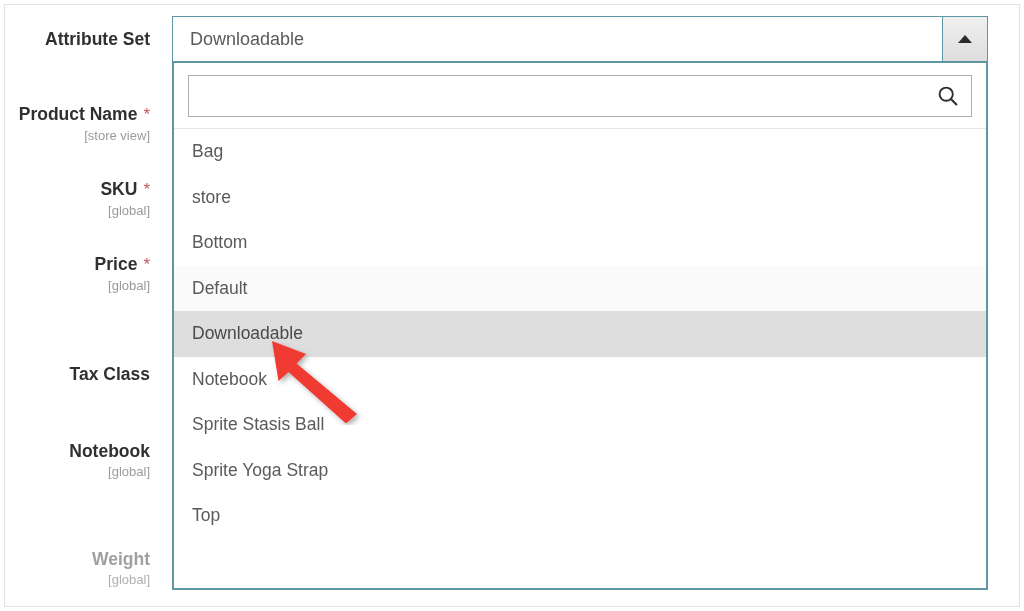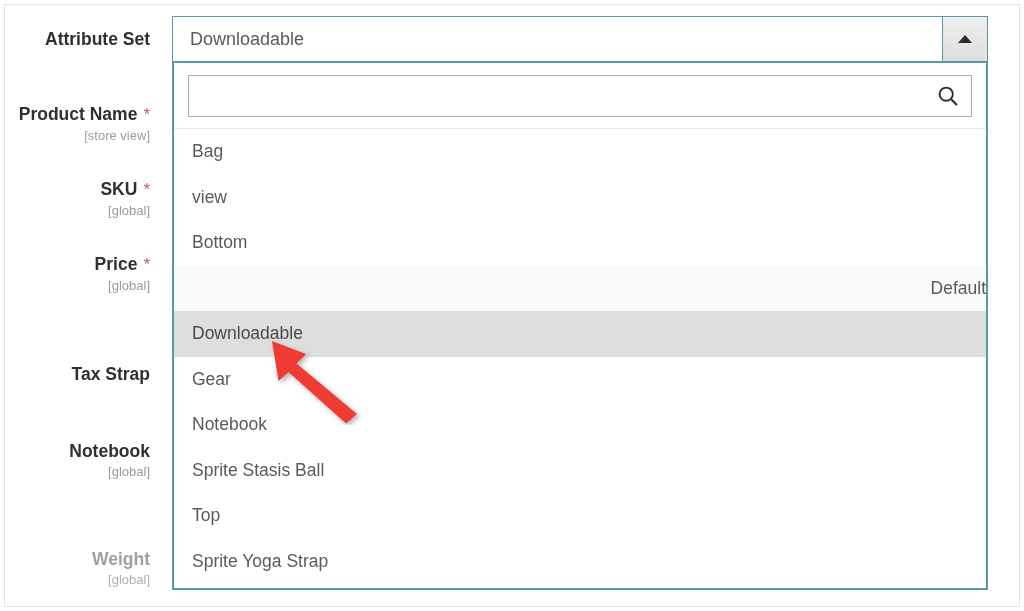--- a/index.html
+++ b/index.html
@@ -161,21 +161,21 @@
   .opt-item {
     height: 45.5px;
     line-height: 45.5px;
     padding-left: 18px;
     font-size: 17.5px;
     color: #5a5a5a;
     cursor: pointer;
     white-space: nowrap;
     overflow: hidden;
   }
-  .opt-item.alt { background: #fafafa; text-align: right; }
+  .opt-item.alt { background: #fafafa; }
   .opt-item.selected { background: #dedede; color: #4a4a4a; }
 
   
   .arrow-annot {
     position: absolute;
     left: 258px;
     top: 330px;
     width: 120px;
     height: 95px;
     pointer-events: none;
@@ -203,21 +203,21 @@
       <div class="main"><span class="lbl-text">SKU</span><span class="req">*</span></div>
       <div class="scope">[global]</div>
     </div>
 
     <div class="fld-label" style="top:253px;">
       <div class="main"><span class="lbl-text">Price</span><span class="req">*</span></div>
       <div class="scope">[global]</div>
     </div>
 
     <div class="fld-label" style="top:363px;">
-      <div class="main"><span class="lbl-text">Tax Strap</span></div>
+      <div class="main"><span class="lbl-text">Tax Class</span></div>
     </div>
 
     <div class="fld-label" style="top:440px;">
       <div class="main"><span class="lbl-text">Notebook</span></div>
       <div class="scope">[global]</div>
     </div>
 
     <div class="fld-label dim" style="top:548px;">
       <div class="main"><span class="lbl-text">Weight</span></div>
       <div class="scope">[global]</div>
@@ -237,29 +237,28 @@
     <div class="search-wrap">
       <input class="search-input" type="text" value="" placeholder="" style="">
       <svg class="search-icon" viewBox="0 0 24 24">
         <circle cx="10.2" cy="10.2" r="6.6" fill="none" stroke="#2f2f2f" stroke-width="1.9"></circle>
         <line x1="15.2" y1="15.2" x2="20.4" y2="20.4" stroke="#2f2f2f" stroke-width="2.1" stroke-linecap="round"></line>
       </svg>
     </div>
 
     <ul class="opt-list">
       <li class="opt-item">Bag</li>
-      <li class="opt-item">view</li>
+      <li class="opt-item">store</li>
       <li class="opt-item">Bottom</li>
       <li class="opt-item alt">Default</li>
       <li class="opt-item selected">Downloadable</li>
-      <li class="opt-item">Gear</li>
       <li class="opt-item">Notebook</li>
       <li class="opt-item">Sprite Stasis Ball</li>
+      <li class="opt-item">Sprite Yoga Strap</li>
       <li class="opt-item">Top</li>
-      <li class="opt-item">Sprite Yoga Strap</li>
     </ul>
 
   </div>
 
   <svg class="arrow-annot" viewBox="0 0 120 95">
     <defs>
       <filter id="arrShadow" x="-30%" y="-30%" width="170%" height="170%">
         <feDropShadow dx="2.5" dy="2.5" stdDeviation="2.6" flood-color="#555" flood-opacity="0.45"></feDropShadow>
       </filter>
     </defs>

